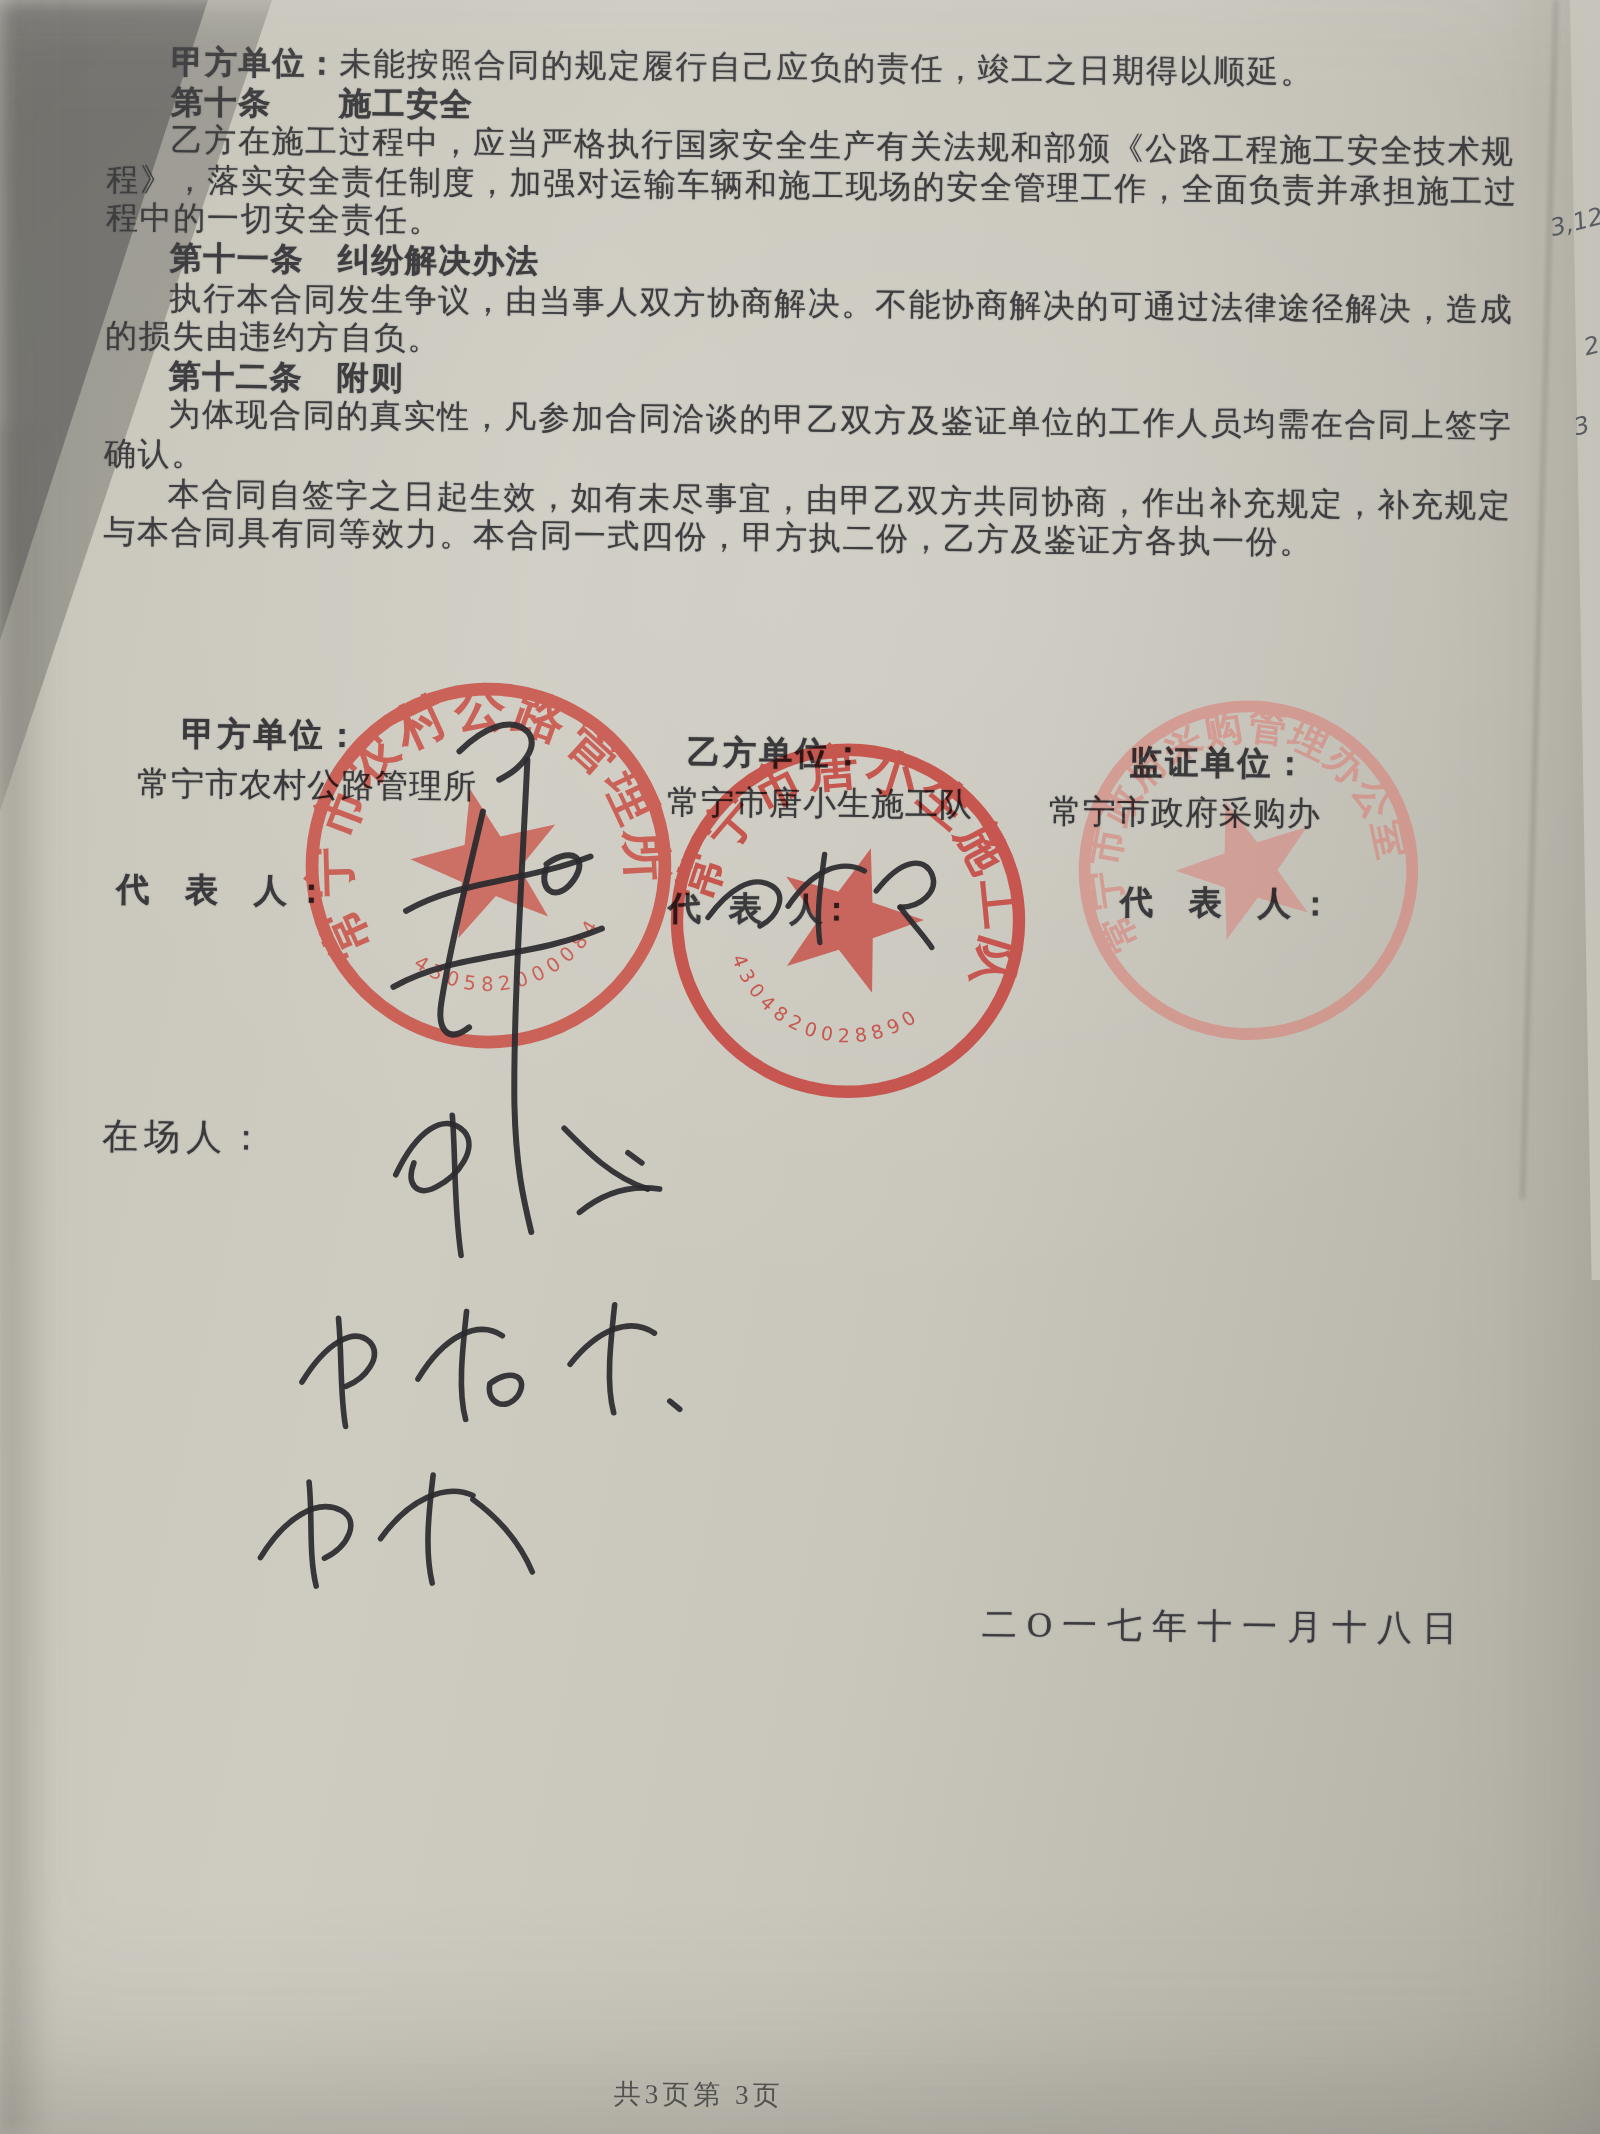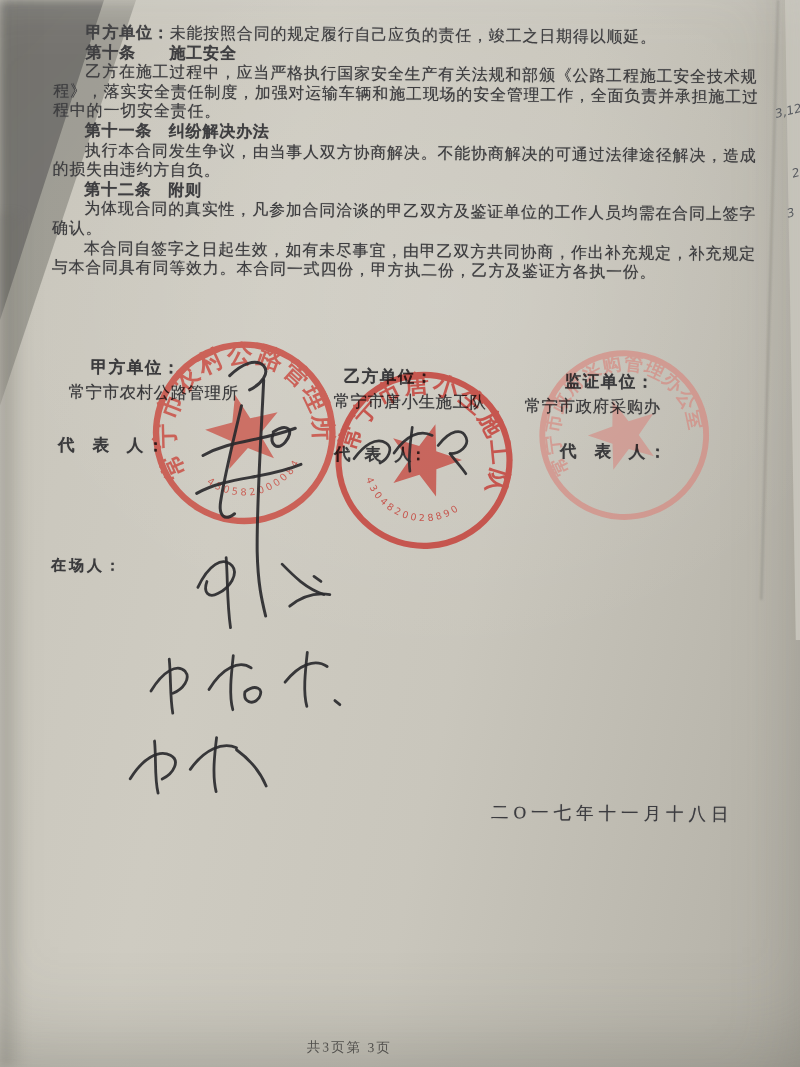--- a/index.html
+++ b/index.html
@@ -53,22 +53,22 @@
   .stamp-b{left:333px;top:362px;width:190px;height:190px;color:#c5423a;opacity:.85;transform:rotate(17deg);}
   .stamp-c{left:537px;top:339px;width:182px;height:182px;color:#d88078;opacity:.6;transform:rotate(-19deg);}
   .stamp-c .ring-text{font-size:21px;letter-spacing:1px;}
 
   .signature{position:absolute;z-index:3;}
   .signature path{stroke:#2a2a2e;fill:none;stroke-linecap:round;stroke-linejoin:round;opacity:.92;}
   .sig-a path{stroke-width:3;}
   .sig-b path{stroke-width:2.7;}
   .sig-witness path{stroke-width:2.8;}
 
-  .witness-label{position:absolute;left:56px;top:556px;font-size:15px;letter-spacing:3px;
-    color:#3a3a3c;font-weight:bold;z-index:1;text-shadow:0 0 .7px rgba(58,58,60,.6);}
+  .witness-label{position:absolute;left:56px;top:556px;font-size:18px;letter-spacing:3px;
+    color:#3a3a3c;font-weight:normal;z-index:1;text-shadow:0 0 .7px rgba(58,58,60,.6);}
   .date-line{position:absolute;left:498px;top:796px;font-size:17.5px;letter-spacing:5px;
     color:#3c3c40;z-index:1;text-shadow:0 0 .7px rgba(60,60,64,.6);}
   .footer-page{position:absolute;left:316px;top:1036px;font-size:13.5px;letter-spacing:2px;
     color:#52504e;z-index:1;text-align:center;}
 </style>
 </head>
 <body>
 
 <div class="photo">
   <div class="corner-penumbra"></div>

